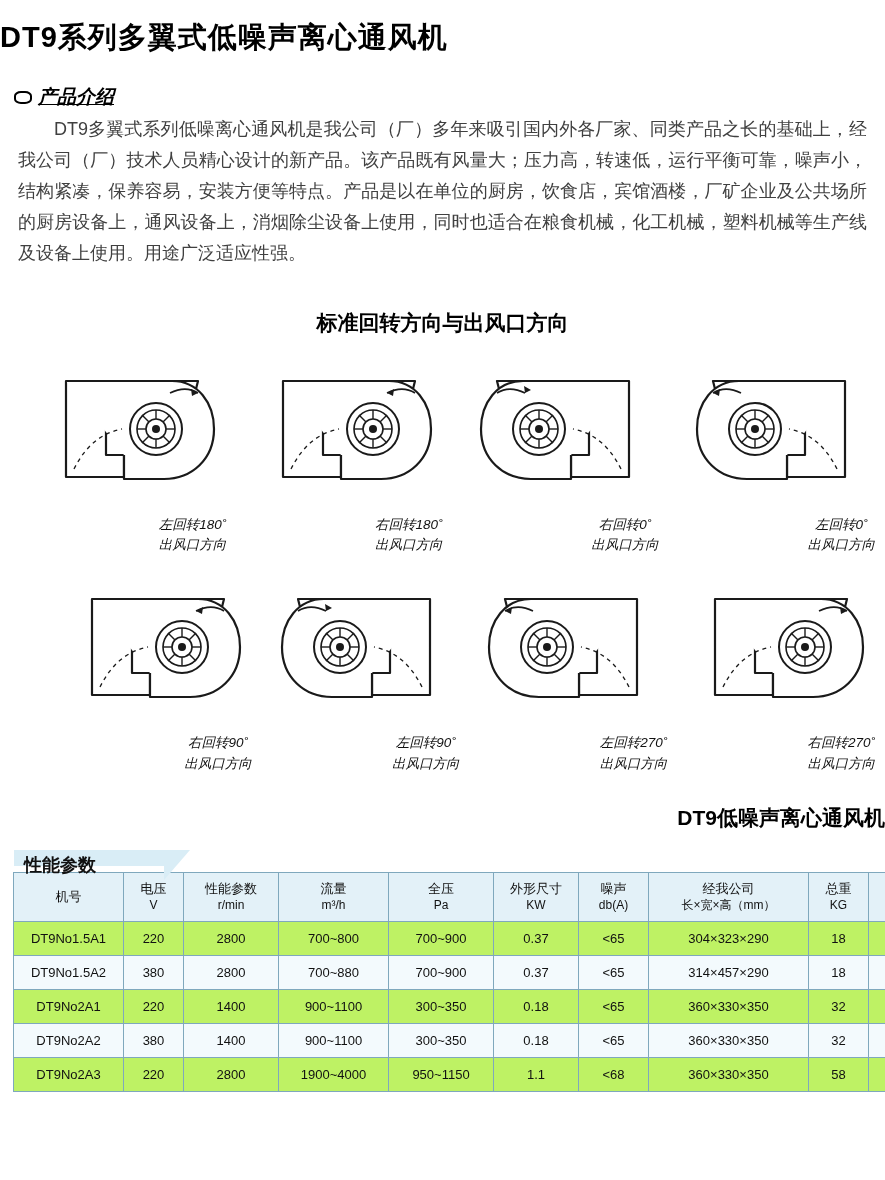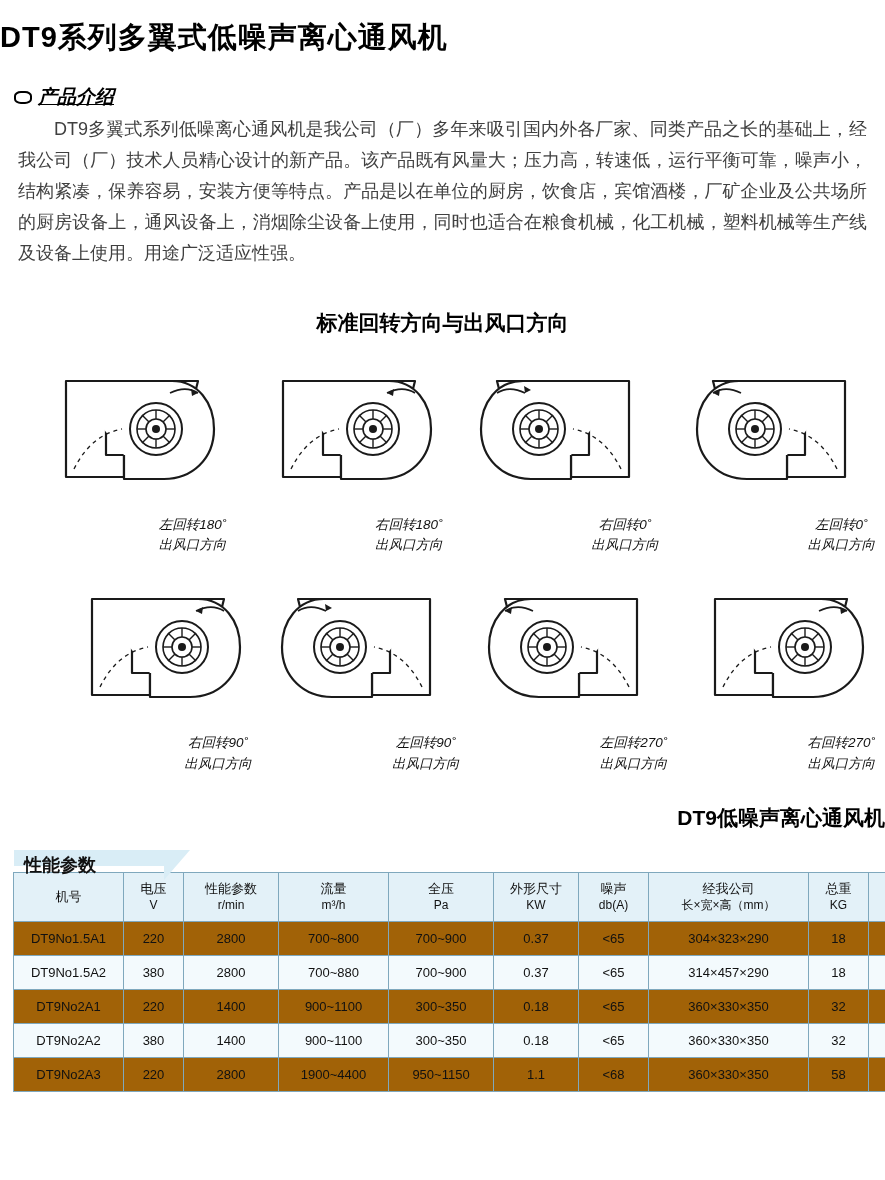--- a/index.html
+++ b/index.html
@@ -157,21 +157,21 @@
   table.perf thead th {
     background: #e3f1f8;
     font-weight: normal;
     padding: 5px 2px;
     line-height: 1.35;
     height: 38px;
   }
   table.perf tbody td {
     padding: 6px 2px;
     height: 21px;
-    background: #a16207;
+    background: #bef264;
   }
   table.perf tbody tr:nth-child(even) td {
     background: #f3fafd;
   }
   .th-l1 { display:block; }
   .th-l2 { display:block; font-size: 12px; }
 </style>
 </head>
 <body>
 
@@ -565,21 +565,21 @@
         <td>0.18</td>
         <td>&lt;65</td>
         <td>360×330×350</td>
         <td>32</td>
         <td></td>
       </tr>
       <tr>
         <td>DT9No2A3</td>
         <td>220</td>
         <td>2800</td>
-        <td>1900~4400</td>
+        <td>1900~4000</td>
         <td>950~1150</td>
         <td>1.1</td>
         <td>&lt;68</td>
         <td>360×330×350</td>
         <td>58</td>
         <td></td>
       </tr>
     </tbody>
   </table>
 

